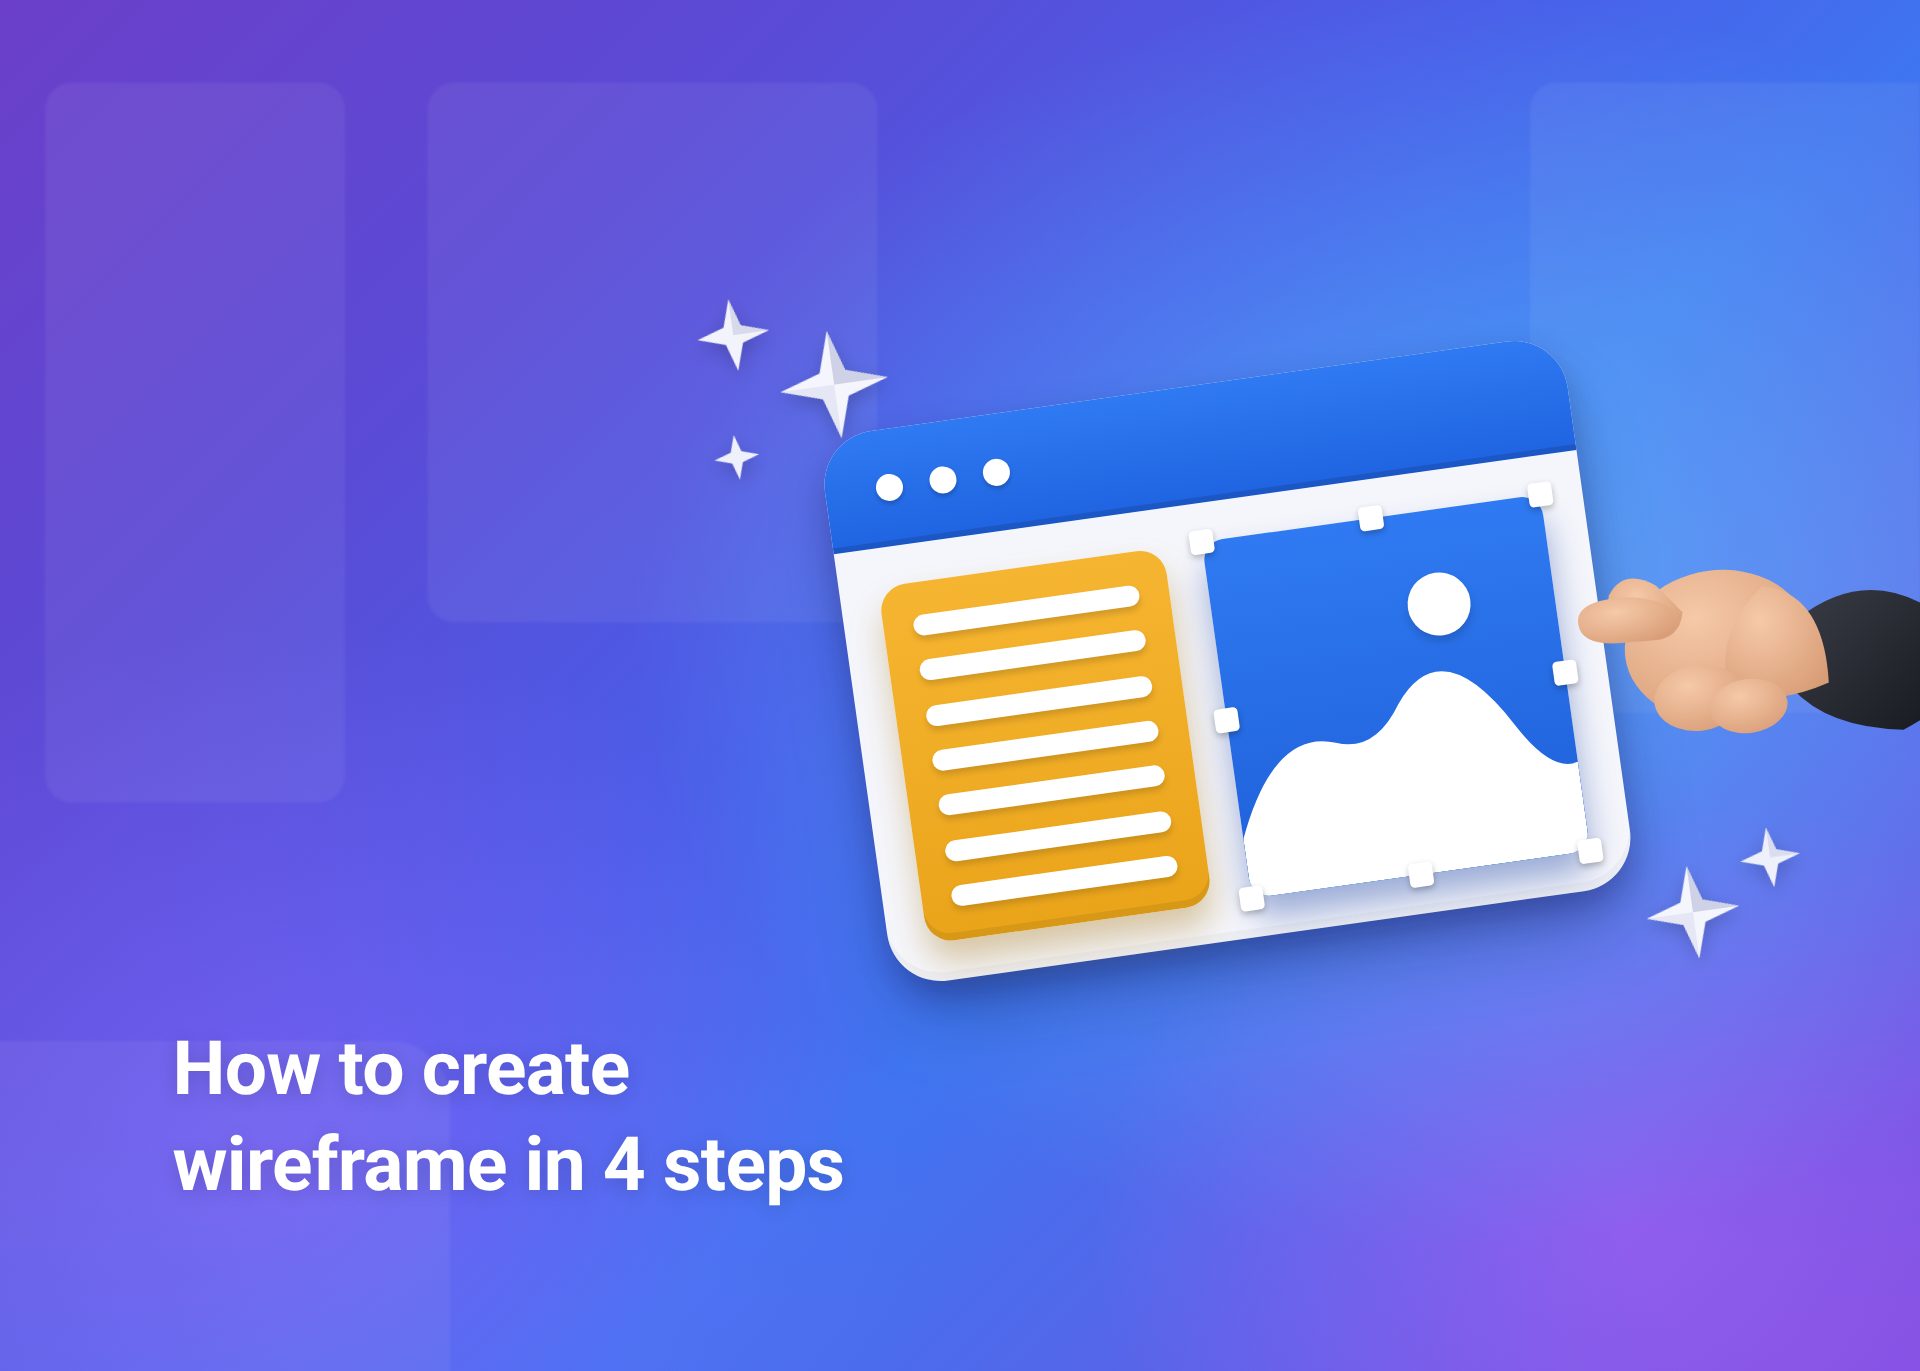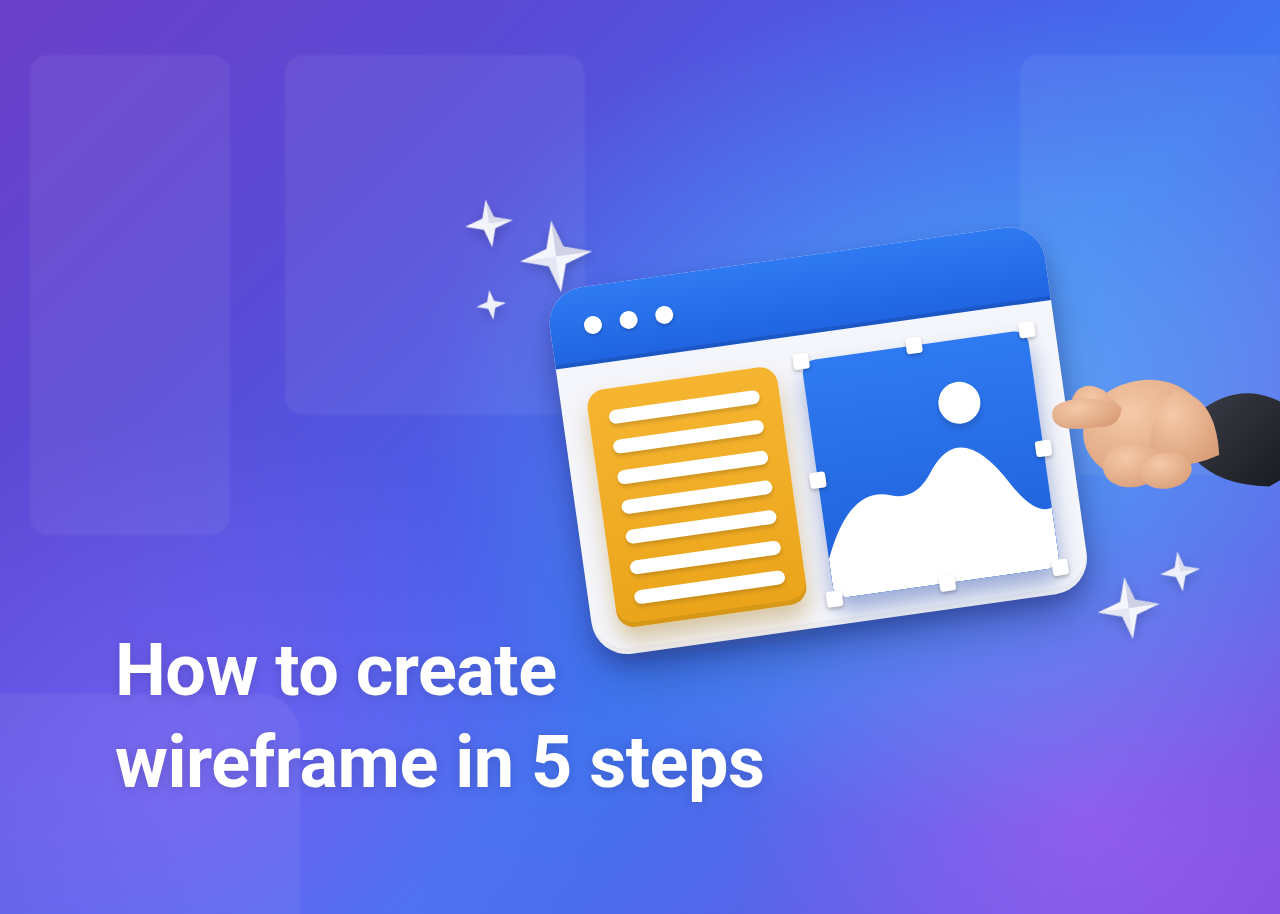--- a/index.html
+++ b/index.html
@@ -28,21 +28,21 @@
   .bg-rect.r3 { right: 0;    top: 55px;  width: 260px; height: 420px; border-top-right-radius:0; border-bottom-right-radius:0;}
   .bg-rect.r4 { left: -40px; bottom: -120px; width: 340px; height: 340px; border-radius: 40px; }
 
   
   .headline {
     position: absolute;
     left: 115px;
     bottom: 105px;
     color: #fff;
     font-weight: 700;
-    font-size: 72px;
+    font-size: 50px;
     line-height: 1.28;
     letter-spacing: -0.5px;
     text-shadow: 0 2px 12px rgba(0,0,0,0.15);
   }
 
   
   .illus {
     position: absolute;
     left: 540px;
     top: 170px;
@@ -292,14 +292,14 @@
     <svg viewBox="0 0 100 100">
         <polygon points="50,0 62,38 100,50 62,62 50,100 38,62 0,50 38,38" fill="#eef0fb"></polygon>
         <polygon points="50,0 62,38 100,50 50,50" fill="#dadcf0"></polygon>
       </svg>
   </div>
 
 </div>
 
 <h1 class="headline">
   <span>How to create</span><br>
-  <span>wireframe in 5 steps</span>
+  <span>wireframe in 4 steps</span>
 </h1>
 
 </body></html>

